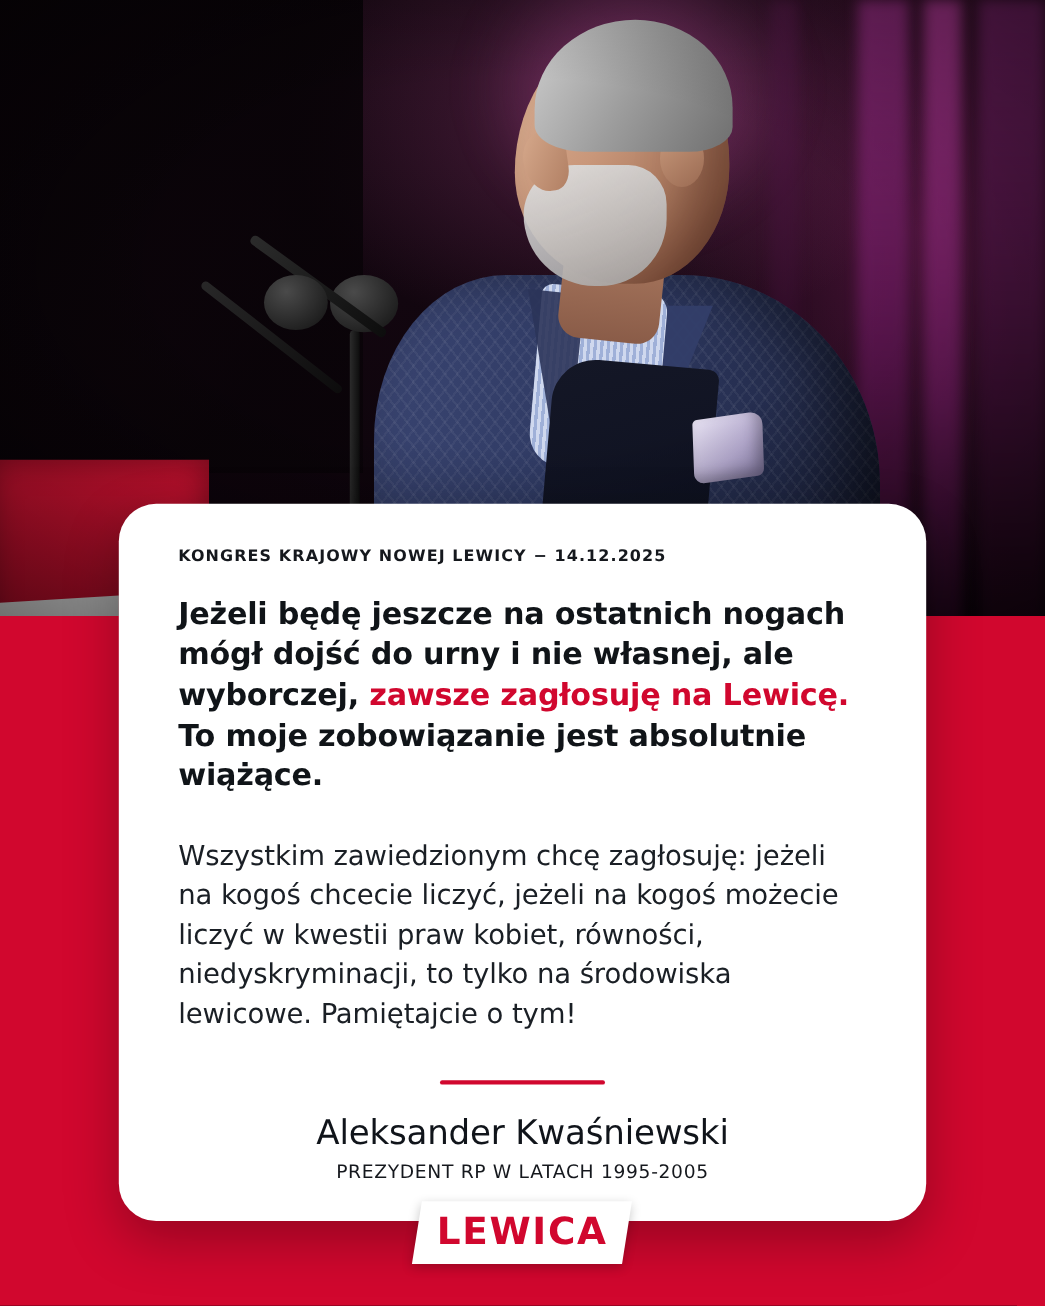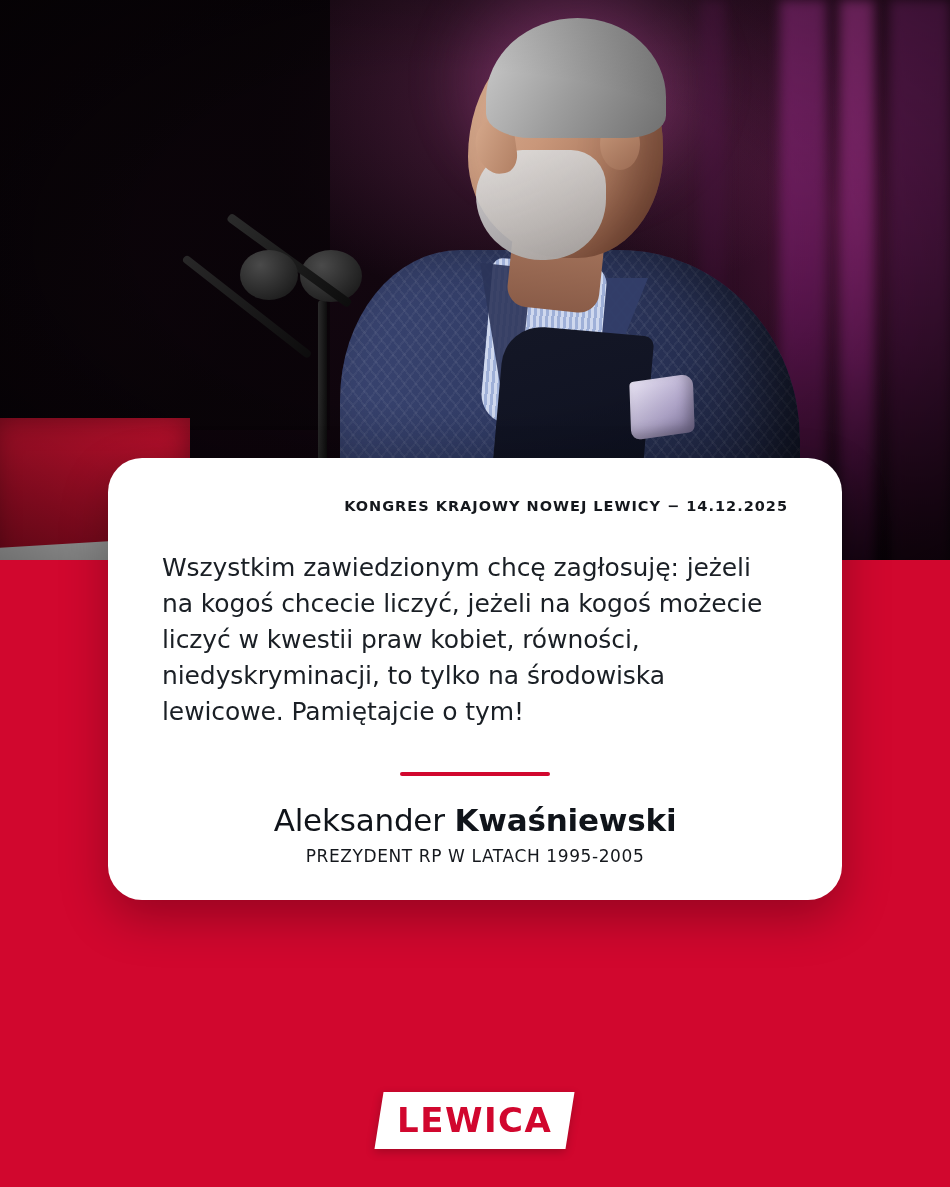--- a/index.html
+++ b/index.html
@@ -218,21 +218,21 @@
     left: 108px;
     top: 458px;
     width: 734px;
     background: #ffffff;
     border-radius: 34px;
     padding: 40px 54px 34px 54px;
     box-shadow: 0 18px 48px rgba(0,0,0,.28);
   }
 
   .kicker {
-    text-align: right;
+    text-align: left;
     font-family: "DejaVu Sans", sans-serif;
     font-size: 14.5px;
     font-weight: 700;
     letter-spacing: 1.0px;
     color: #15181d;
     margin-bottom: 26px;
   }
 
   .lead {
     font-family: "DejaVu Sans", sans-serif;
@@ -263,21 +263,21 @@
   }
 
   .author {
     text-align:center;
     font-family: "DejaVu Sans", sans-serif;
     font-size: 31px;
     color: #10141a;
     letter-spacing: -0.2px;
   }
   .author .first { font-weight: 400; }
-  .author .last { font-weight: 700; }
+  .author .last { font-weight: 400; }
 
   .role {
     text-align:center;
     margin-top: 8px;
     font-family: "DejaVu Sans", sans-serif;
     font-size: 17px;
     font-weight: 400;
     letter-spacing: .6px;
     color: #15181d;
   }
@@ -349,20 +349,21 @@
 
     <div class="photo-vignette"></div>
   </div>
 
   <div class="red-bg"></div>
 
   <div class="card">
 
     <div class="kicker">KONGRES KRAJOWY NOWEJ LEWICY − 14.12.2025</div>
 
+    <p class="lead"><span>Jeżeli będę jeszcze na ostatnich nogach mógł dojść do urny i nie własnej, ale wyborczej, </span><span class="hl">zawsze zagłosuję na Lewicę.</span><span> To moje zobowiązanie jest absolutnie wiążące.</span></p>
 
     <p class="body">Wszystkim zawiedzionym chcę zagłosuję: jeżeli na kogoś chcecie liczyć, jeżeli na kogoś możecie liczyć w kwestii praw kobiet, równości, niedyskryminacji, to tylko na środowiska lewicowe. Pamiętajcie o tym!</p>
 
     <div class="rule"></div>
 
     <div class="author"><span class="first">Aleksander </span><span class="last">Kwaśniewski</span></div>
 
     <div class="role">PREZYDENT RP W LATACH 1995-2005</div>
   </div>
 

